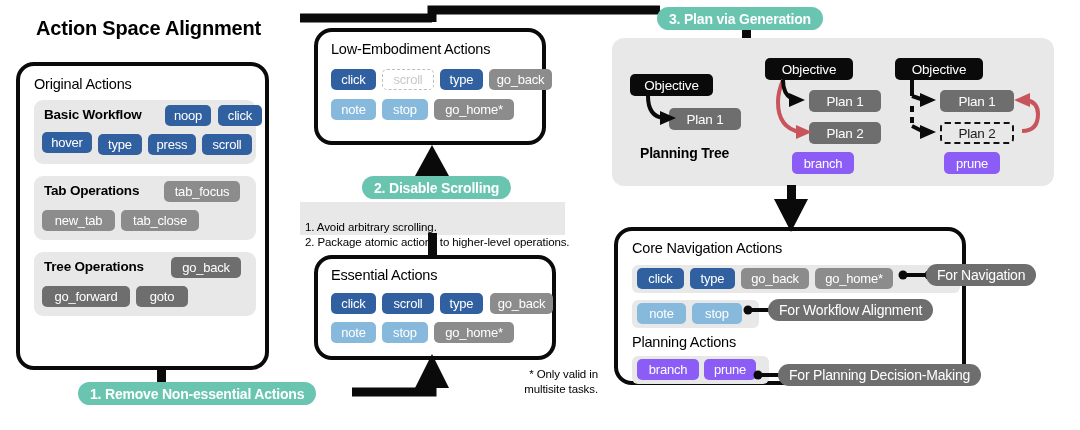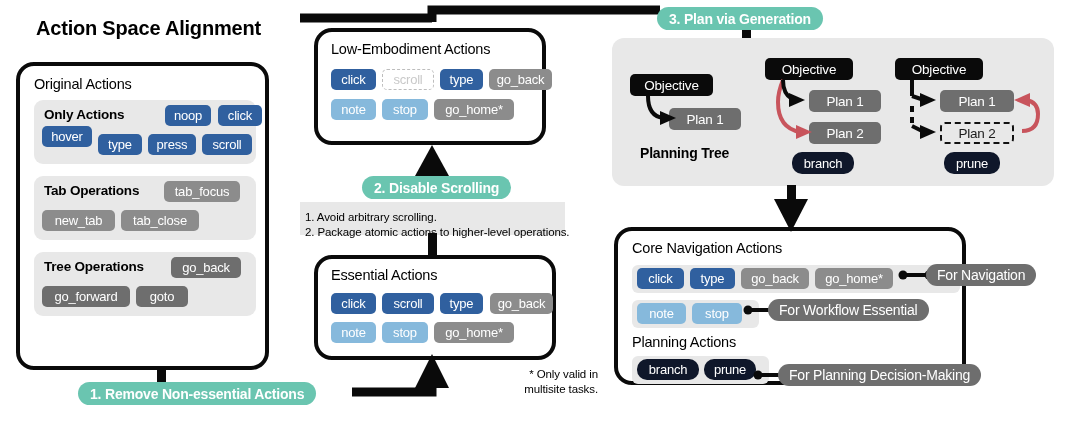--- a/index.html
+++ b/index.html
@@ -51,21 +51,21 @@
     font-size:13px;
     letter-spacing:-0.2px;
     white-space:nowrap;
     height:21px;
     padding:0 7px;
   }
   .chip.blue    { background:#30609f; }
   .chip.lblue   { background:#86b9dc; }
   .chip.gray    { background:#8c8c8c; }
   .chip.dgray   { background:#6e6e6e; }
-  .chip.red     { background:#0f172a;border-radius:10px; }
+  .chip.red     { background:#8b5cf6; }
   .chip.ghost   { background:transparent; color:#c9c9c9; border:1.5px dashed #bdbdbd; }
 
   .badge {
     position:absolute;
     display:flex; align-items:center; justify-content:center;
     background:#6ac5b0;
     color:#fff;
     font-weight:bold;
     font-size:14px;
     letter-spacing:-0.2px;
@@ -89,21 +89,21 @@
     white-space:nowrap;
     z-index:7;
   }
 
   .note-list {
     position:absolute;
     background:#e8e8e8;
     font-size:11.5px;
     line-height:15px;
     letter-spacing:-0.1px;
-    padding:8px 4px 2px 5px;
+    padding:18px 4px 2px 5px;
     white-space:nowrap;
   }
 
   .footnote {
     position:absolute;
     font-size:11.5px; line-height:15px;
     letter-spacing:-0.1px;
     color:#000;
     text-align:right;
   }
@@ -173,24 +173,24 @@
     <path d="M300 18 L413 18" stroke="#0a0a0a" stroke-width="9" fill="none"></path>
     <path d="M413 18 L432 18" stroke="#0a0a0a" stroke-width="9" fill="none"></path>
   </svg>
 
   <div class="abs title-main" style="left:36px; top:17px;">Action Space Alignment</div>
 
   <div class="round-card" style="left:16px; top:62px; width:253px; height:308px;">
     <div class="card-title abs" style="left:14px; top:10px;">Original Actions</div>
 
     <div class="group-band" style="left:14px; top:34px; width:222px; height:64px;"></div>
-    <div class="group-label" style="left:24px; top:41px;">Only Actions</div>
+    <div class="group-label" style="left:24px; top:41px;">Basic Workflow</div>
     <div class="chip blue" style="left:145px; top:39px; width:46px;">noop</div>
     <div class="chip blue" style="left:198px; top:39px; width:44px;">click</div>
-    <div class="chip blue" style="left:22px; top:60px; width:50px;">hover</div>
+    <div class="chip blue" style="left:22px; top:66px; width:50px;">hover</div>
     <div class="chip blue" style="left:78px; top:68px; width:44px;">type</div>
     <div class="chip blue" style="left:128px; top:68px; width:48px;">press</div>
     <div class="chip blue" style="left:182px; top:68px; width:50px;">scroll</div>
 
     <div class="group-band" style="left:14px; top:110px; width:222px; height:64px;"></div>
     <div class="group-label" style="left:24px; top:117px;text-align:center;">Tab Operations</div>
     <div class="chip gray" style="left:144px; top:115px; width:76px;">tab_focus</div>
     <div class="chip gray" style="left:22px; top:144px; width:73px;">new_tab</div>
     <div class="chip gray" style="left:101px; top:144px; width:78px;">tab_close</div>
 
@@ -269,21 +269,21 @@
     <div class="chip lblue" style="left:74px; top:72px; width:50px;">stop</div>
 
     <div class="card-title abs" style="left:14px; top:103px;">Planning Actions</div>
 
     <div class="group-band" style="left:14px; top:125px; width:137px; height:28px; border-radius:6px;"></div>
     <div class="chip red" style="left:19px; top:128px; width:62px;">branch</div>
     <div class="chip red" style="left:86px; top:128px; width:52px;">prune</div>
   </div>
 
   <div class="pill-gray" style="left:926px; top:264px;">For Navigation</div>
-  <div class="pill-gray" style="left:768px; top:299px;">For Workflow Essential</div>
+  <div class="pill-gray" style="left:768px; top:299px;">For Workflow Alignment</div>
   <div class="pill-gray" style="left:778px; top:364px;">For Planning Decision-Making</div>
 
   <svg class="overlay over" viewBox="0 0 1080 430">
 
     <path d="M648 96 Q648 116 663 118" stroke="#0a0a0a" stroke-width="4" fill="none"></path>
     <polygon points="676,118 660,111 660,125" fill="#0a0a0a"></polygon>
 
     <path d="M783 80 Q778 92 778 102" stroke="#c8545c" stroke-width="4" fill="none"></path>
     <path d="M778 102 Q778 128 800 132" stroke="#c8545c" stroke-width="4" fill="none"></path>
     <polygon points="812,132 796,125 796,139" fill="#c8545c"></polygon>

